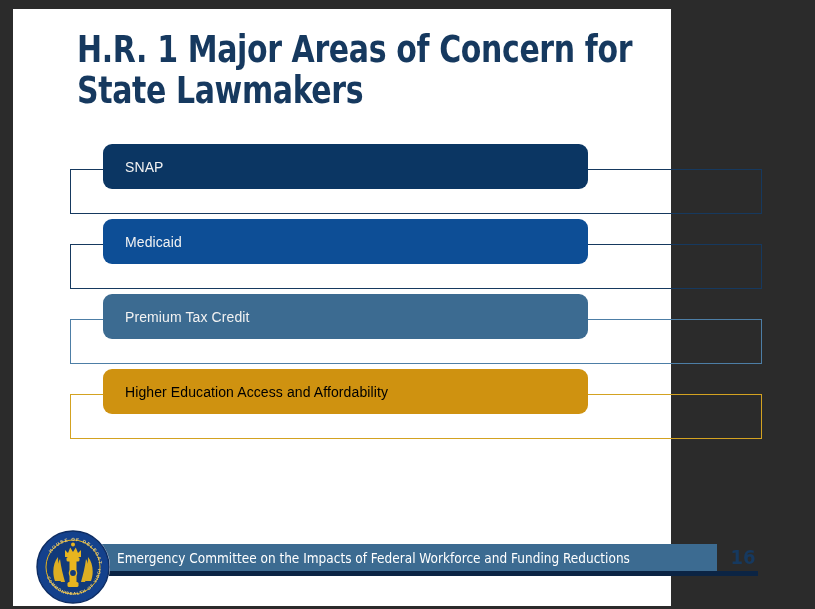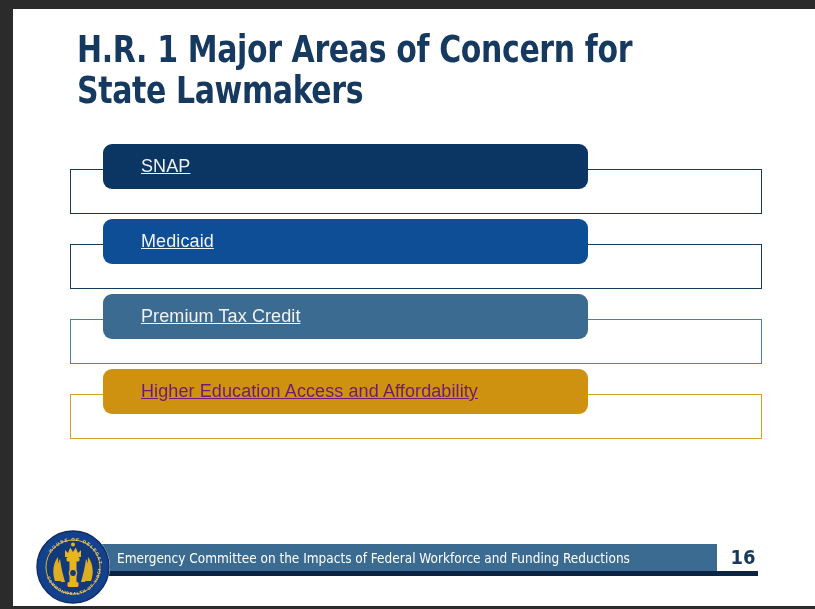--- a/index.html
+++ b/index.html
@@ -19,21 +19,21 @@
     width: 815px;
     height: 609px;
     background: #2b2b2b;
   }
 
   
   #slide-canvas {
     position: absolute;
     left: 13px;
     top: 9px;
-    width: 802px;
+    width: 658px;
     height: 600px;
     background: #ffffff;
   }
 
   
   .edge-top {
     position: absolute;
     left: 0; top: 0;
     width: 815px; height: 9px;
     background: #2b2b2b;
@@ -105,26 +105,25 @@
     height: 45px;
     border-radius: 9px;
     box-sizing: border-box;
     display: flex;
     align-items: center;
   }
 
   .row-label {
     color: #f2f2f2;
     font-family: "Liberation Sans", sans-serif;
-    font-size: 18px;
+    font-size: 14px;
     font-weight: 400;
     letter-spacing: 0.1px;
-    padding-left: 38px;
+    padding-left: 22px;
     white-space: nowrap;
-    text-decoration: underline;
   }
 
   
   #footer {
     position: absolute;
     left: 0;
     top: 512px;
     width: 802px;
     height: 88px;
   }
@@ -213,21 +212,21 @@
       <div class="row" style="top:210px;">
         <div class="row-outline" style="border-color:#16395f;"></div>
         <div class="row-bar" style="background:#0d4e96;">
           <span class="row-label">Medicaid</span>
         </div>
       </div>
 
       <div class="row" style="top:360px;">
         <div class="row-outline" style="border-color:#d3a221;"></div>
         <div class="row-bar" style="background:#cf9210;">
-          <span class="row-label" style="color:#701a75;">Higher Education Access and Affordability</span>
+          <span class="row-label" style="color:#000000;">Higher Education Access and Affordability</span>
         </div>
       </div>
 
 
     </div>
 
     <div id="footer">
 
       <div id="footer-strip"></div>
 

